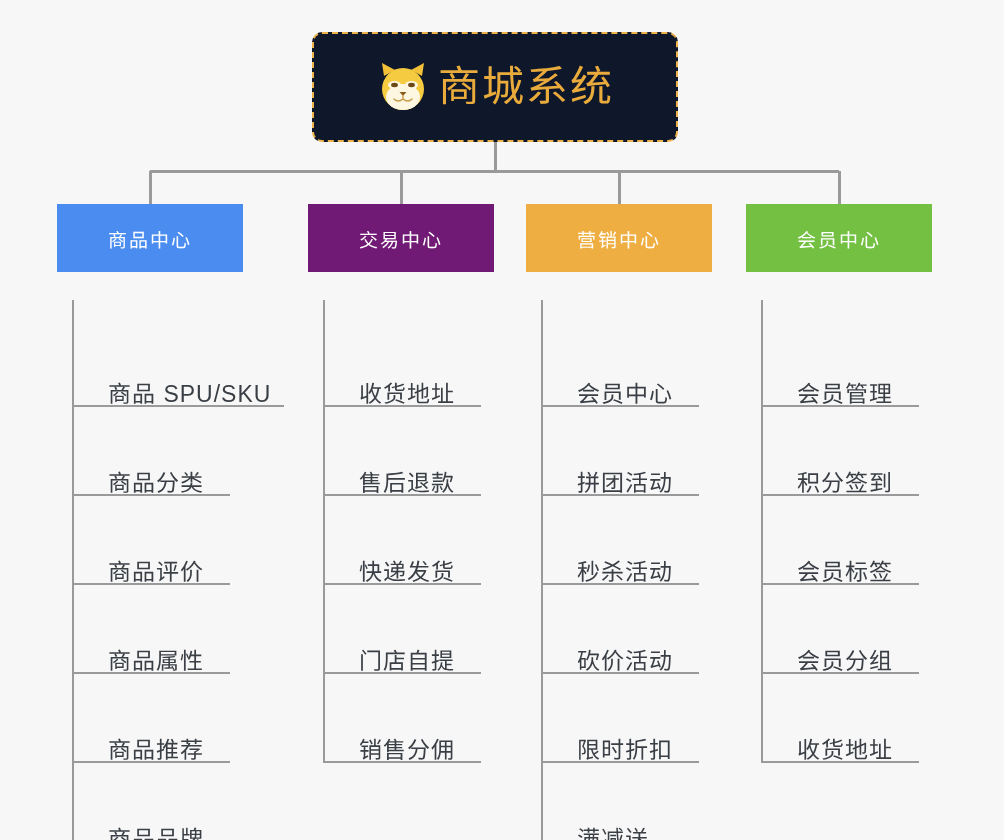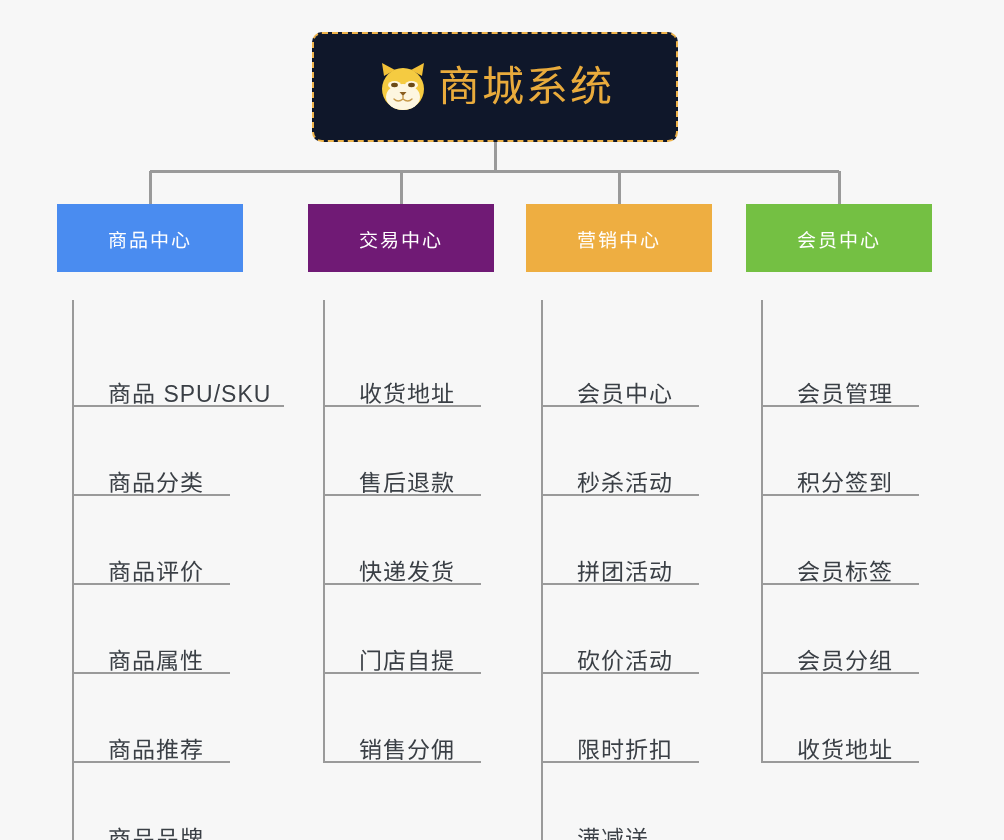--- a/index.html
+++ b/index.html
@@ -236,24 +236,24 @@
 
     <div class="column col-2">
       <div class="col-header" style="background:#eeae41">
         <span>营销中心</span>
       </div>
       <div class="leaf-list">
         <div class="leaf-item">
           <span class="leaf-label">会员中心</span>
         </div>
         <div class="leaf-item">
+          <span class="leaf-label">拼团活动</span>
+        </div>
+        <div class="leaf-item">
           <span class="leaf-label">秒杀活动</span>
-        </div>
-        <div class="leaf-item">
-          <span class="leaf-label">拼团活动</span>
         </div>
         <div class="leaf-item">
           <span class="leaf-label">砍价活动</span>
         </div>
         <div class="leaf-item">
           <span class="leaf-label">限时折扣</span>
         </div>
         <div class="leaf-item narrow">
           <span class="leaf-label">满减送</span>
         </div>

